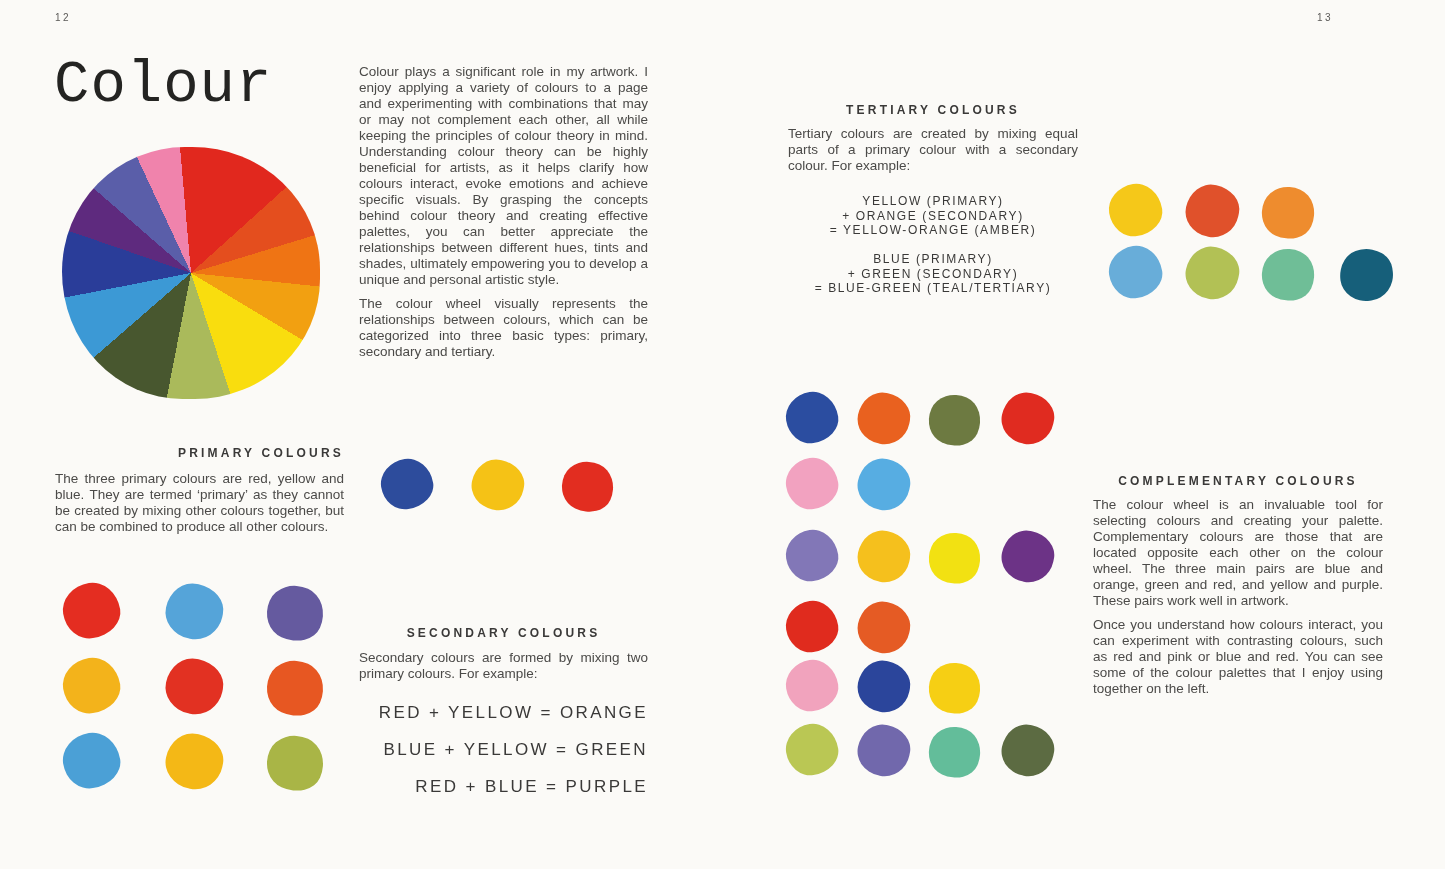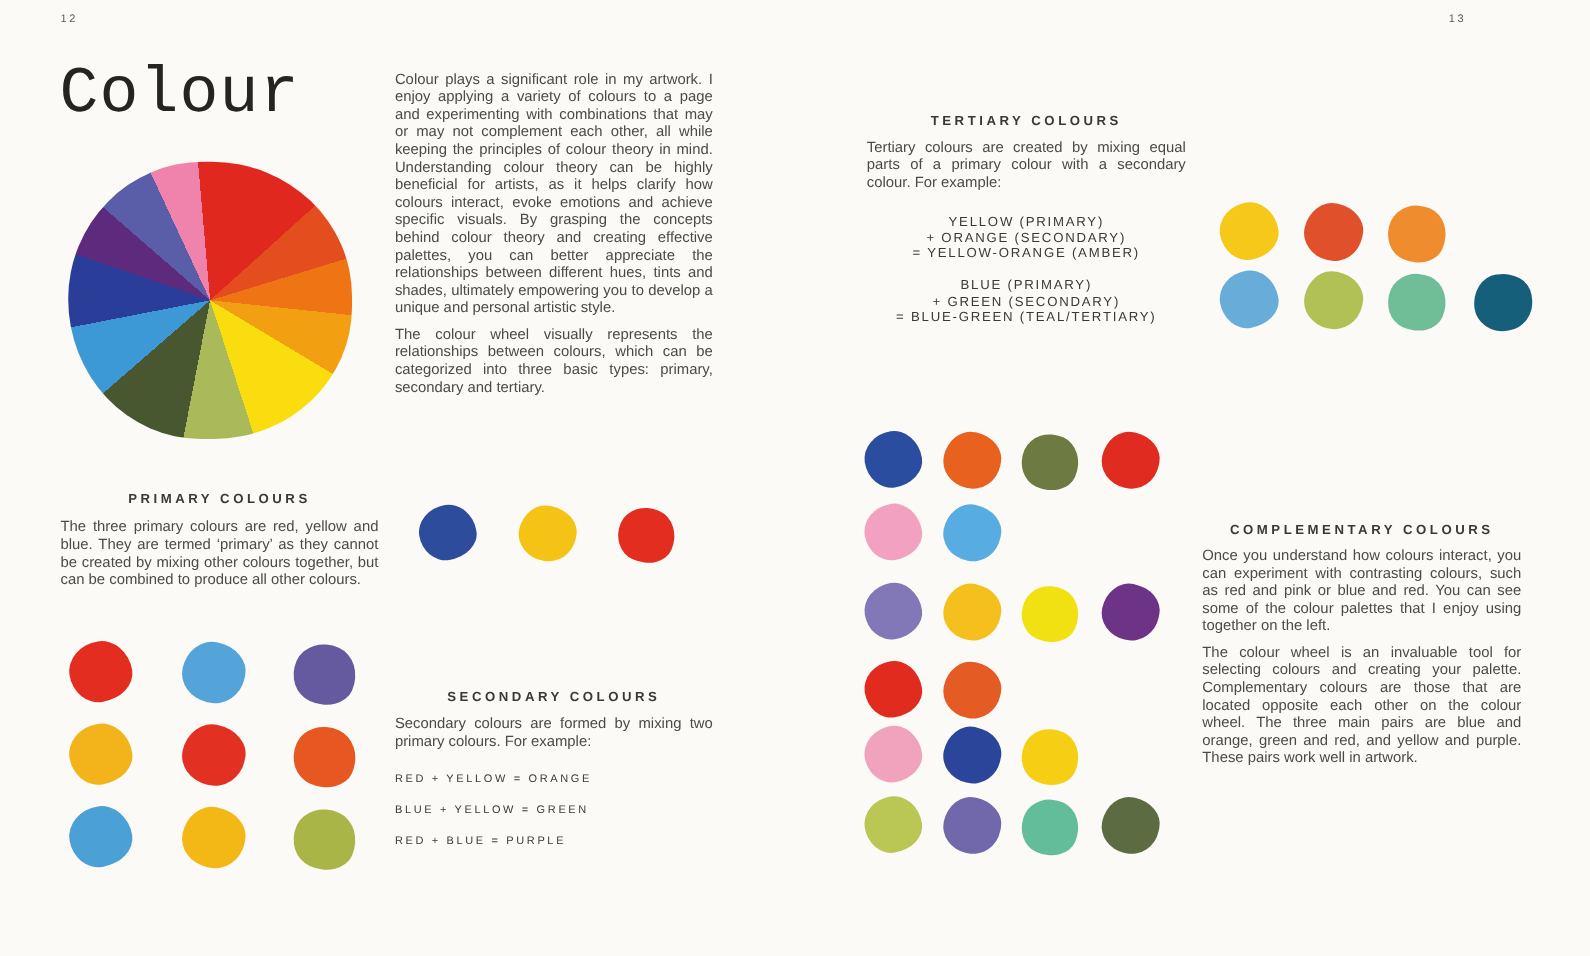--- a/index.html
+++ b/index.html
@@ -22,21 +22,21 @@
   }
   .body-text {
     font-size:13.5px; line-height:16px; text-align:justify; color:#4b4a48;
   }
   .body-text + .body-text { margin-top:8px; }
   .section-heading {
     font-size:12px; font-weight:700; letter-spacing:3.2px; color:#3a3938;
     text-align:center; white-space:nowrap;
   }
   .equation {
-    font-size:10px; letter-spacing:2.4px; color:#3a3938; text-align:left;
+    font-size:17px; letter-spacing:2.4px; color:#3a3938; text-align:right;
   }
   .formula-line {
     font-size:12px; letter-spacing:1.6px; color:#3a3938; text-align:center; line-height:14.5px;
   }
 
   
   .wheel {
     width:258px; height:252px;
     border-radius:49% 51% 50% 48% / 51% 50% 49% 52%;
   }
@@ -72,21 +72,21 @@
 </style>
 </head>
 <body>
 
 <div class="abs pagenum" style="left:55px; top:12px;">12</div>
 
 <h1 class="abs book-title" style="left:54px; top:52px;">Colour</h1>
 
 <div class="abs wheel" style="left: 62px; top: 147px; background: conic-gradient(from -5deg, rgb(225, 40, 30) 0deg, rgb(225, 40, 30) 53deg, rgb(228, 78, 30) 53deg, rgb(228, 78, 30) 78deg, rgb(239, 116, 20) 78deg, rgb(239, 116, 20) 101deg, rgb(242, 160, 17) 101deg, rgb(242, 160, 17) 126deg, rgb(249, 221, 14) 126deg, rgb(249, 221, 14) 167deg, rgb(170, 186, 91) 167deg, rgb(170, 186, 91) 196deg, rgb(72, 87, 47) 196deg, rgb(72, 87, 47) 234deg, rgb(60, 153, 213) 234deg, rgb(60, 153, 213) 264deg, rgb(42, 61, 153) 264deg, rgb(42, 61, 153) 294deg, rgb(94, 42, 126) 294deg, rgb(94, 42, 126) 316deg, rgb(90, 94, 169) 316deg, rgb(90, 94, 169) 340deg, rgb(240, 131, 172) 340deg, rgb(240, 131, 172) 360deg);"></div>
 
-<div class="abs section-heading" style="left:55px; top:446px; width:289px;">PRIMARY COLOURS</div>
+<div class="abs section-heading" style="left:55px; top:446px; width:289px;text-align:right;">PRIMARY COLOURS</div>
 
 <p class="abs body-text" style="left:55px; top:471px; width:289px;">The three primary colours are red, yellow and blue. They are termed ‘primary’ as they cannot be created by mixing other colours together, but can be combined to produce all other colours.</p>
 
 <div class="abs grid-left">
   <div class="dot-row">
       <span class="dot" style="background: rgb(228, 45, 33);"></span>
       <span class="dot" style="background: rgb(85, 164, 217);"></span>
       <span class="dot" style="background: rgb(101, 90, 159);"></span>
     </div>
   <div class="dot-row">
@@ -189,15 +189,15 @@
       <span class="dot" style="background: rgb(186, 199, 84);"></span>
       <span class="dot" style="background: rgb(113, 104, 172);"></span>
       <span class="dot" style="background: rgb(99, 189, 154);"></span>
       <span class="dot" style="background: rgb(92, 107, 66);"></span>
     </div>
 </div>
 
 <div class="abs section-heading" style="left:1093px; top:474px; width:290px;">COMPLEMENTARY COLOURS</div>
 
 <div class="abs" style="left:1093px; top:497px; width:290px;">
+  <p class="body-text">The colour wheel is an invaluable tool for selecting colours and creating your palette. Complementary colours are those that are located opposite each other on the colour wheel. The three main pairs are blue and orange, green and red, and yellow and purple. These pairs work well in artwork.</p>
   <p class="body-text">Once you understand how colours interact, you can experiment with contrasting colours, such as red and pink or blue and red. You can see some of the colour palettes that I enjoy using together on the left.</p>
-  <p class="body-text">The colour wheel is an invaluable tool for selecting colours and creating your palette. Complementary colours are those that are located opposite each other on the colour wheel. The three main pairs are blue and orange, green and red, and yellow and purple. These pairs work well in artwork.</p>
 </div>
 
 </body></html>

